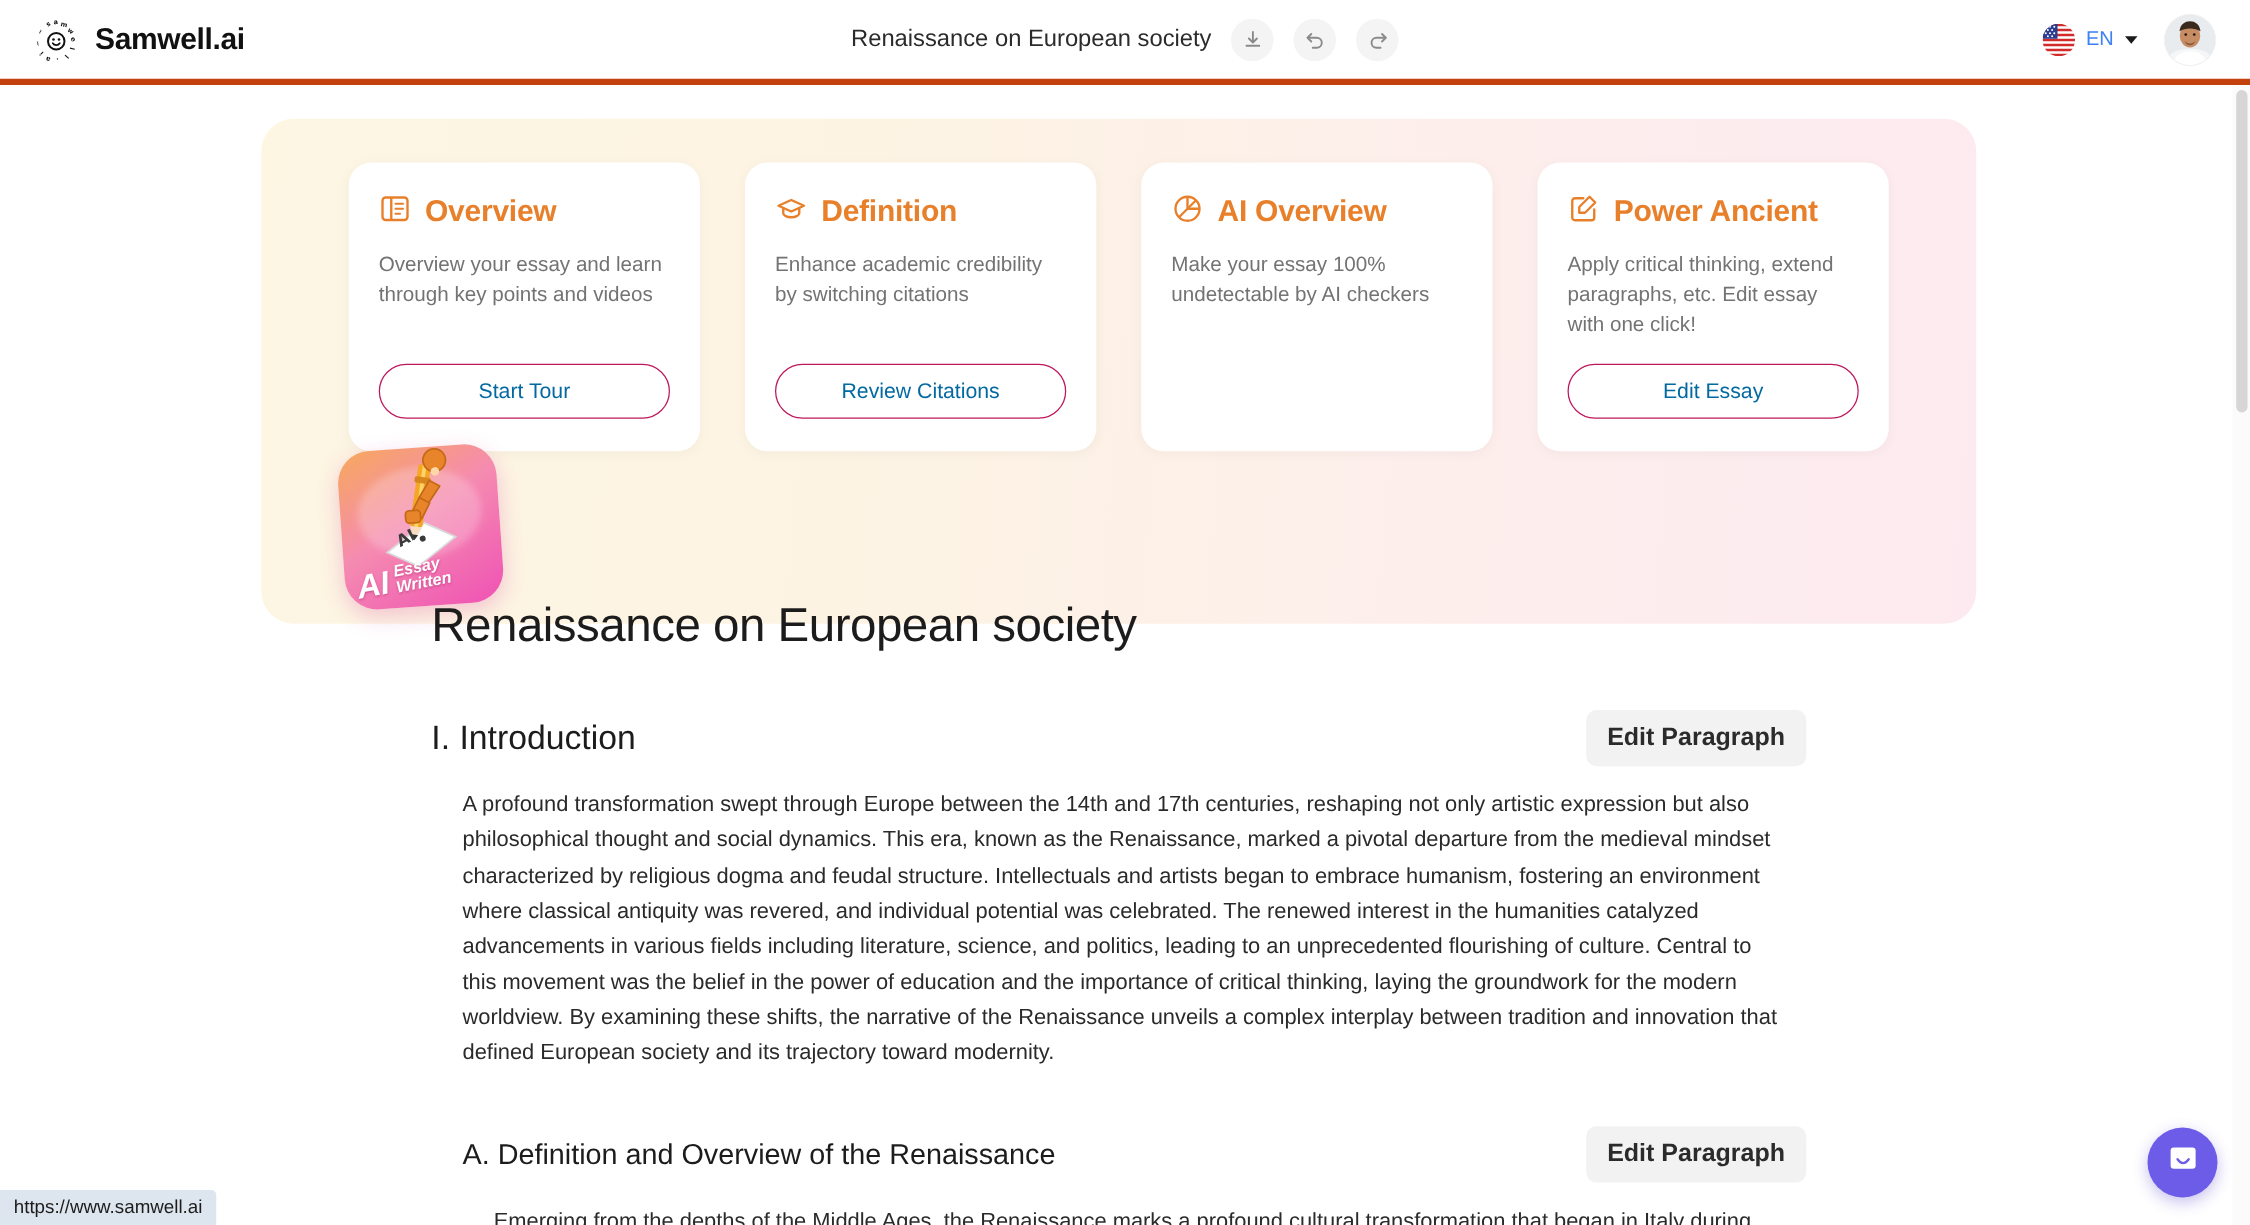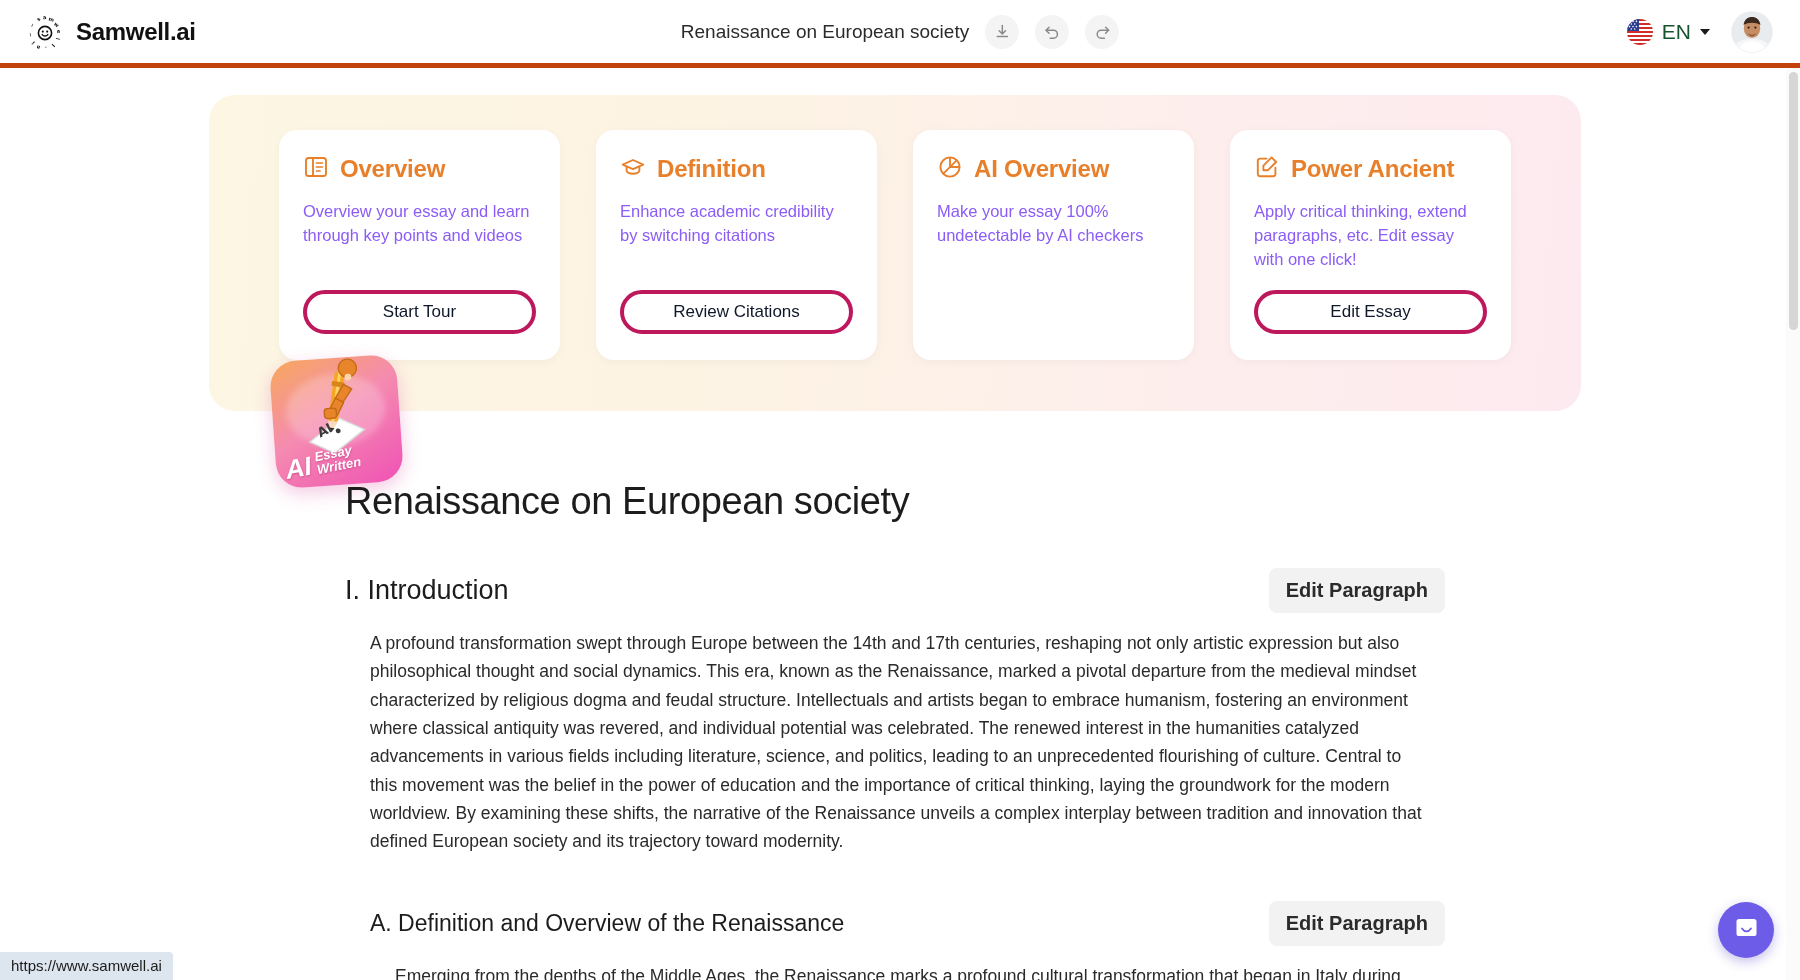--- a/index.html
+++ b/index.html
@@ -72,21 +72,21 @@
     cursor: pointer;
   }
   .flag {
     width: 26px; height: 26px;
     border-radius: 50%;
     overflow: hidden;
     position: relative;
     flex: none;
     box-shadow: 0 0 0 1px rgba(0,0,0,.06) inset;
   }
-  .lang-label { font-size: 21px; color: #14532d; }
+  .lang-label { font-size: 16px; color: #3b82f6; }
   .caret {
     width: 0; height: 0;
     border-left: 5px solid transparent;
     border-right: 5px solid transparent;
     border-top: 6px solid #1b1b1b;
   }
   .avatar {
     width: 40px; height: 40px;
     border-radius: 50%;
     overflow: hidden;
@@ -95,21 +95,21 @@
     position: relative;
     box-shadow: 0 0 0 1px rgba(0,0,0,.05);
   }
 
   
   .banner {
     position: absolute;
     left: 209px;
     top: 95px;
     width: 1372px;
-    height: 316px;
+    height: 404px;
     border-radius: 26px;
     background: linear-gradient(95deg, #fdf6e3 0%, #fdf3e4 40%, #fdeeec 70%, #fdeaf0 100%);
   }
   .cards {
     position: absolute;
     left: 0; top: 35px;
     width: 100%;
     display: flex;
     justify-content: center;
     gap: 36px;
@@ -129,32 +129,32 @@
   }
   .card-title {
     font-size: 24px;
     font-weight: bold;
     color: #e8802b;
     letter-spacing: -0.2px;
   }
   .card-desc {
     font-size: 16.5px;
     line-height: 1.45;
-    color: #8b5cf6;
+    color: #737373;
     min-height: 72px;
   }
   .card-btn {
     display: block;
     width: 100%;
     margin-top: 18px;
     height: 44px;
     border-radius: 24px;
-    border: 4px solid #be185d;
+    border: 1px solid #be185d;
     background: #ffffff;
-    color: #0f172a;
+    color: #0369a1;
     font-size: 17px;
     font-family: "Liberation Sans", sans-serif;
     cursor: pointer;
   }
   .card-btn.gradient {
     border: none;
     color: #ffffff;
     background: linear-gradient(90deg, #e535d8 0%, #b13fe0 55%, #6b4fe0 100%);
   }
 

